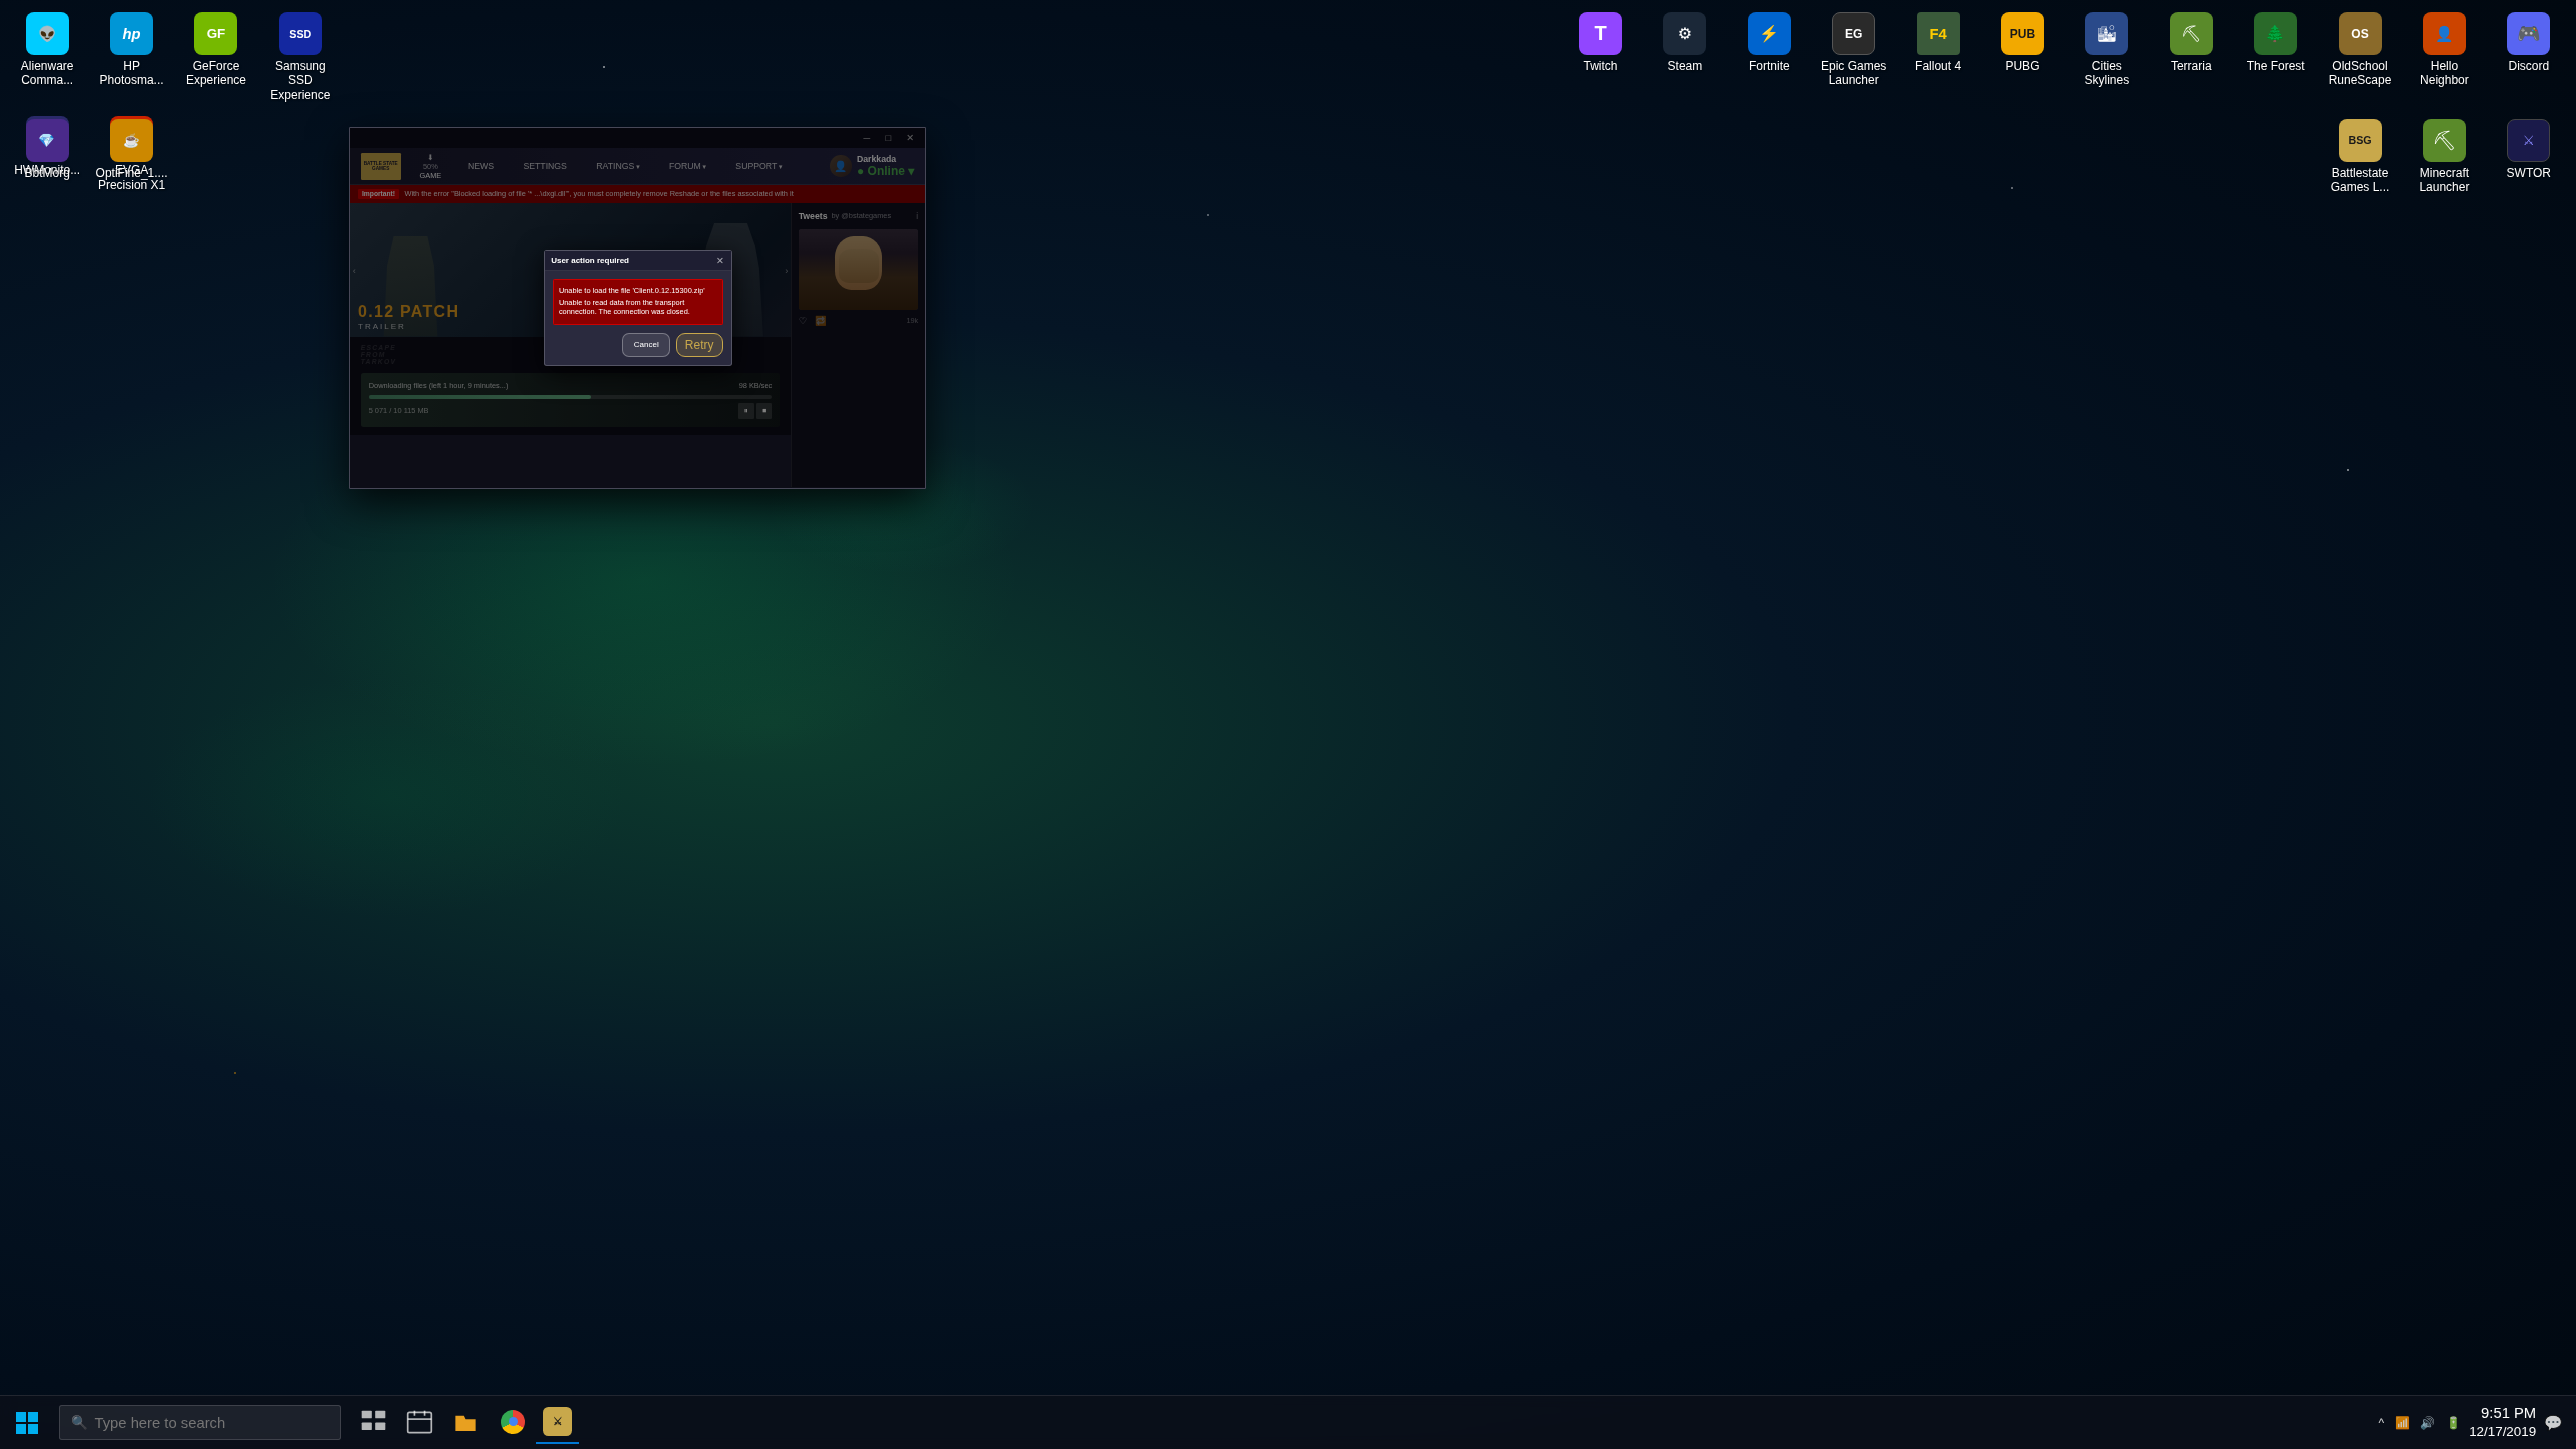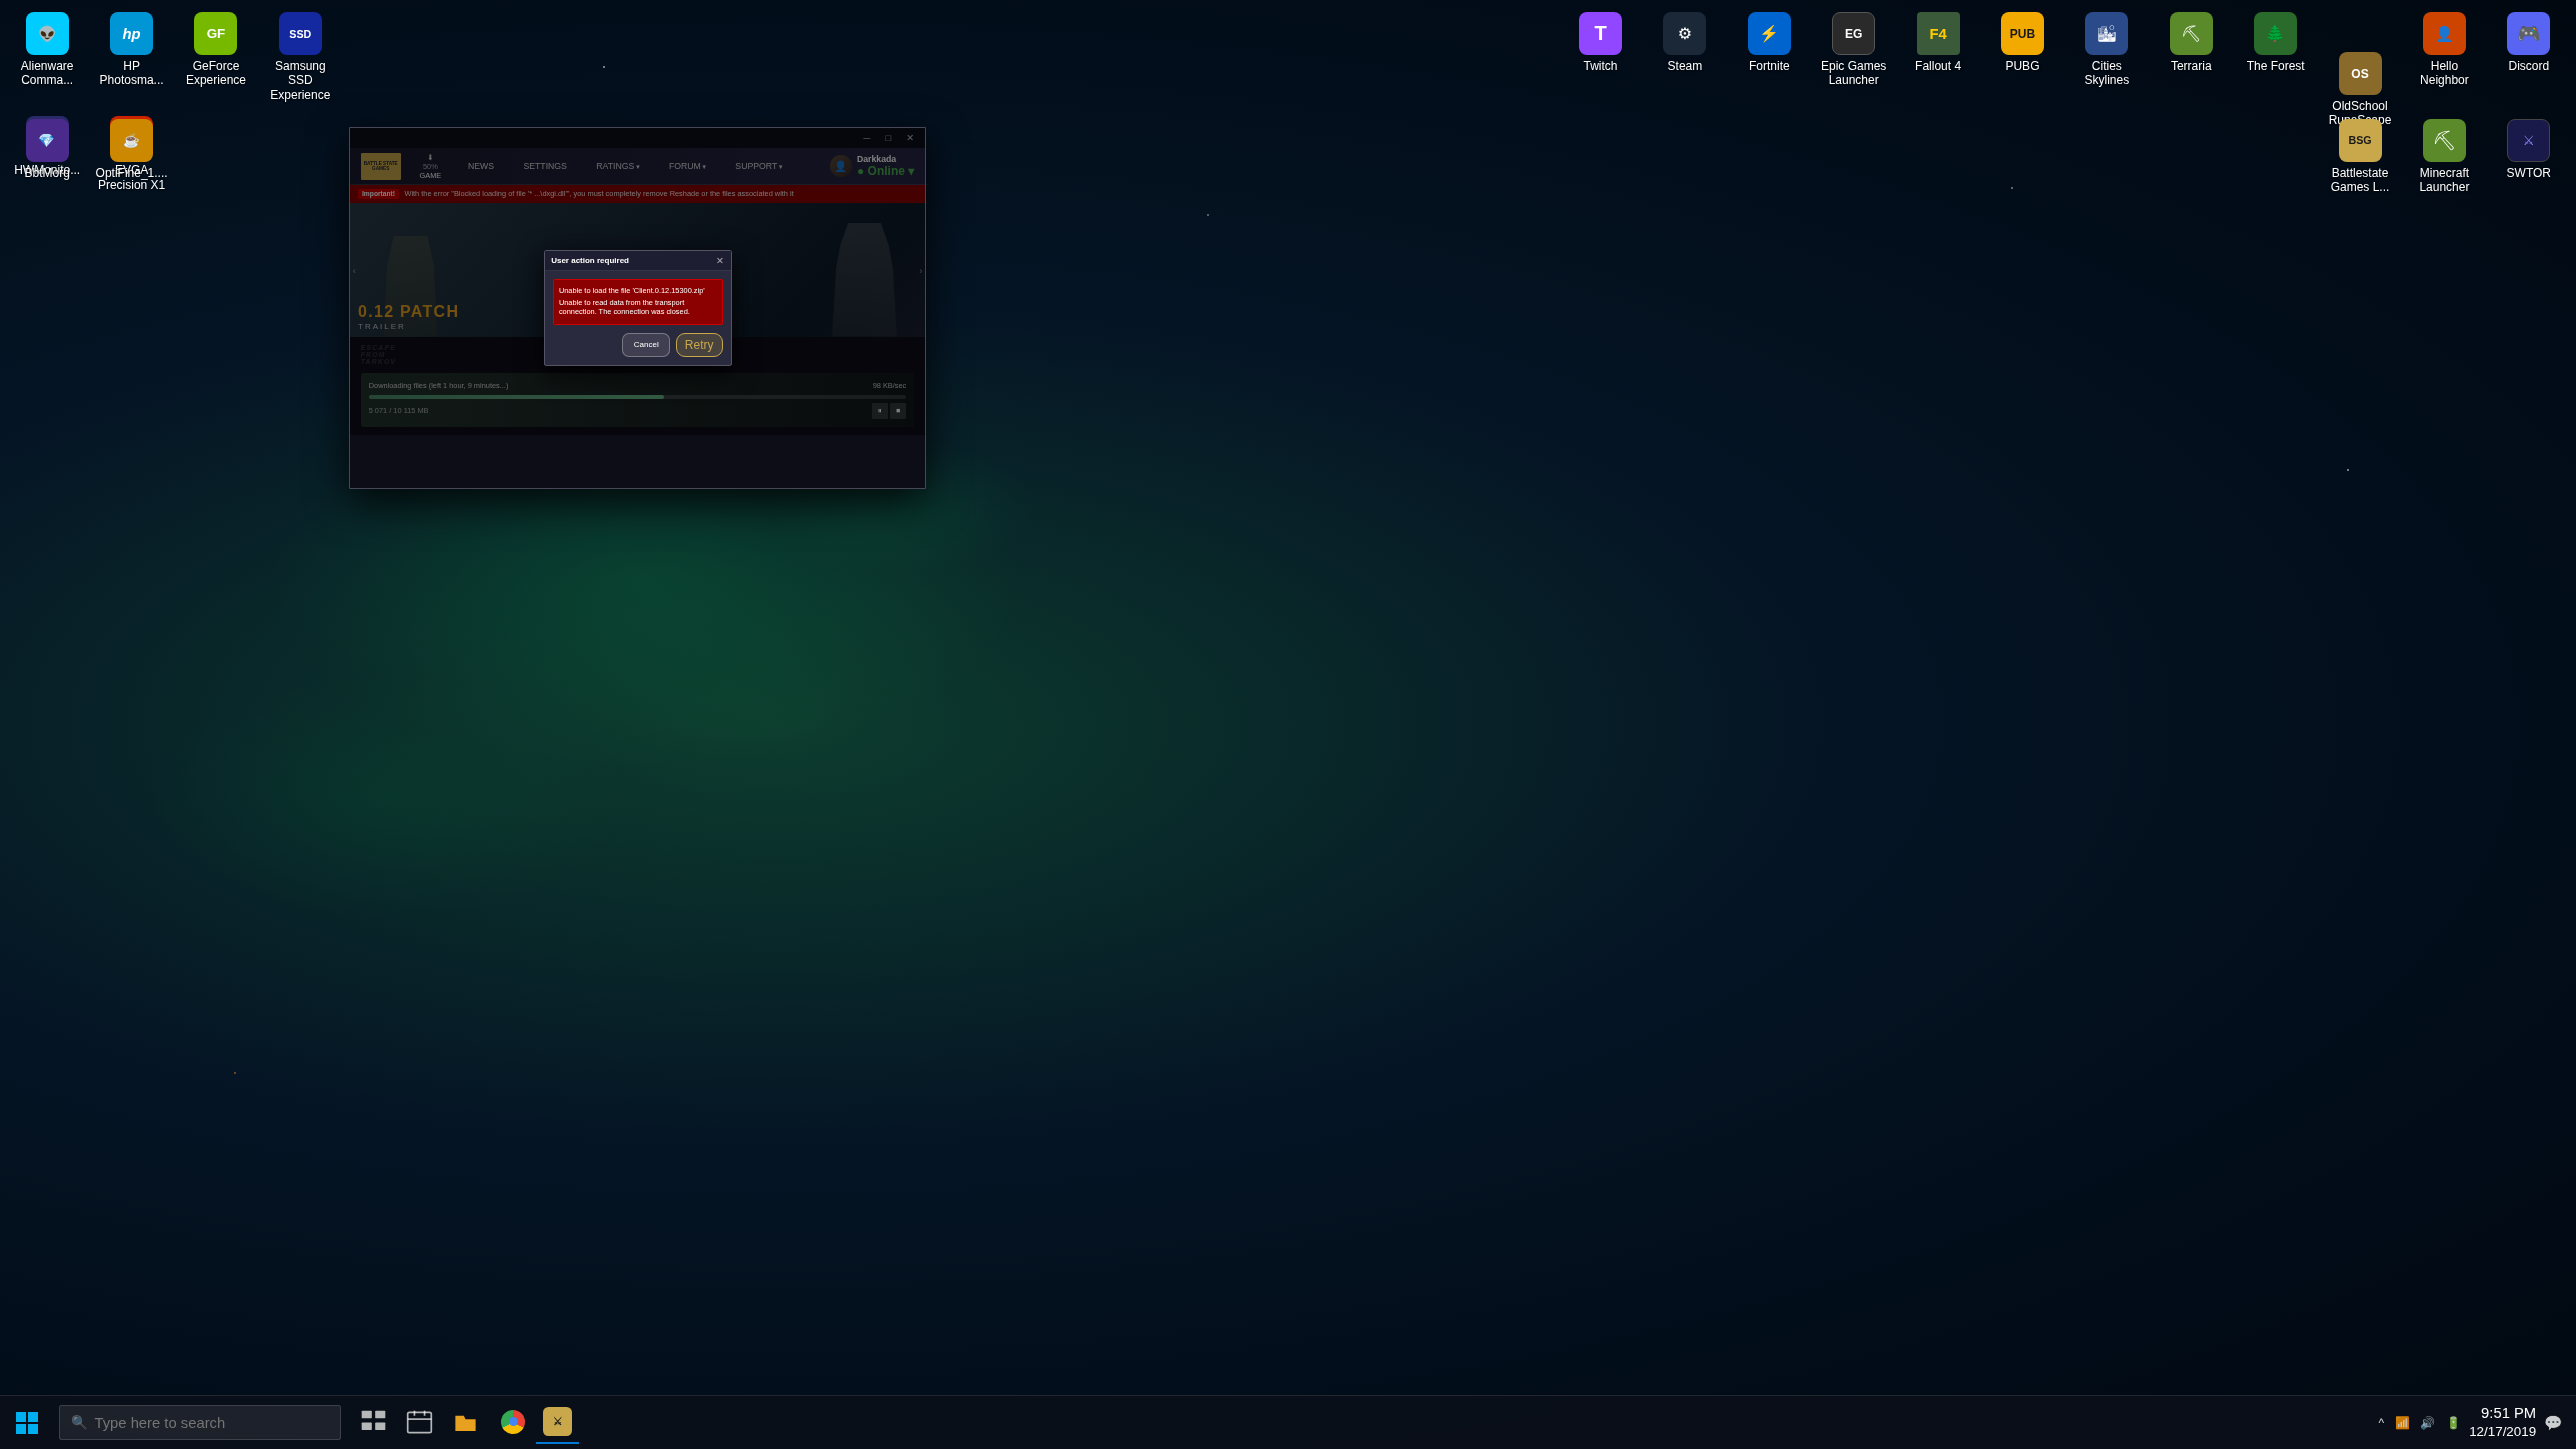--- a/index.html
+++ b/index.html
@@ -680,21 +680,21 @@
     
     .icon-twitch { background: #9146ff; }
     .icon-steam { background: #1b2838; }
     .icon-fortnite { background: #0064ce; }
     .icon-epic { background: #2a2a2a; }
     .icon-fallout { background: #3a5a3a; }
     .icon-pubg { background: #f2a900; }
     .icon-cities { background: #2a4a8a; }
     .icon-terraria { background: #5a8a2a; }
     .icon-forest { background: #2a6a2a; }
-    .icon-oldschool { background: #8a6a2a; margin-top: 40px; }
+    .icon-oldschool { background: #8a6a2a; }
     .icon-helloNeighbor { background: #cc4400; }
     .icon-discord { background: #5865f2; }
     .icon-battlestate { background: #c8a84b; }
     .icon-minecraft { background: #5a8a2a; }
     .icon-swtor { background: #1a1a4a; }
 
     .icon-alienware { background: #00ccff; }
     .icon-hp { background: #0096d6; }
     .icon-geforce { background: #76b900; text-align: right; }
     .icon-samsung { background: #1428a0; }
@@ -986,20 +986,43 @@
               </span>
               <div style="display:flex;gap:2.7px;">
                 <button class="progress-btn">⏸</button>
                 <button class="progress-btn">⏹</button>
               </div>
             </div>
           </div>
         </div>
       </div>
 
+      <div class="content-right">
+        <div class="tweets-header">
+          <span class="tweets-title">Tweets</span>
+          <span class="tweets-by">by @bstategames</span>
+          <span style="margin-left:auto;color:rgba(255,255,255,0.4);font-size:9.4px;cursor:pointer;">ℹ</span>
+        </div>
+
+        <div class="tweet-avatar">
+
+          <div style="width:100%;height:100%;background:linear-gradient(180deg,#3a3040 0%,#2a2030 30%,#4a3520 60%,#3a2510 100%);display:flex;align-items:center;justify-content:center;position:relative;overflow:hidden;">
+
+            <div style="position:absolute;top:6.7px;width:47px;height:54px;background:linear-gradient(180deg,#c8a878,#a87848);border-radius:40% 40% 35% 35%;"></div>
+
+            <div style="position:absolute;top:20px;width:40px;height:34px;background:linear-gradient(180deg,#b89868,#987040);border-radius:30% 30% 25% 25%;"></div>
+          </div>
+        </div>
+
+        <div class="tweet-actions">
+          <span class="tweet-action">♡</span>
+          <span class="tweet-action">🔁</span>
+          <span class="tweet-likes">19k</span>
+        </div>
+      </div>
     </div>
 
     <div class="modal-overlay">
       <div class="modal-dialog">
         <div class="modal-titlebar">
           <span class="modal-title">User action required</span>
           <span class="modal-close-btn">✕</span>
         </div>
         <div class="modal-body">
           <div class="modal-error-box">

